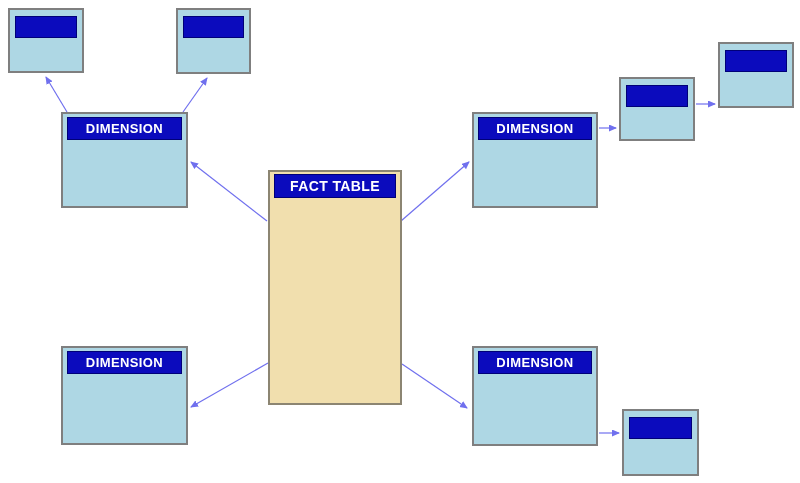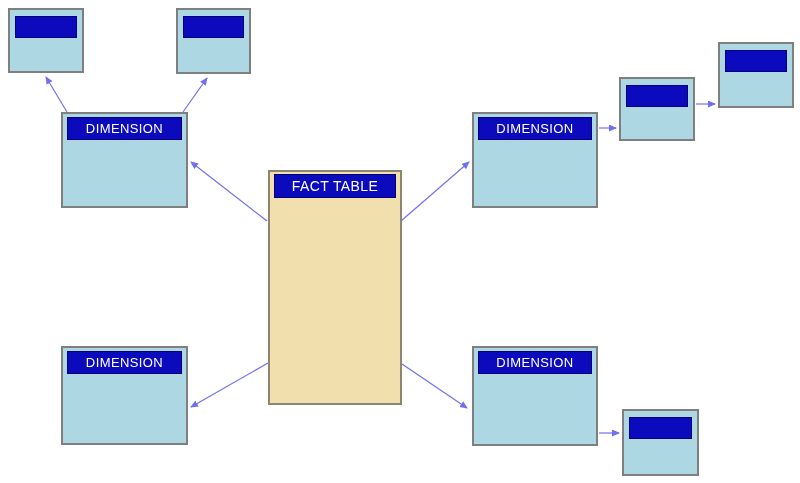--- a/index.html
+++ b/index.html
@@ -57,21 +57,21 @@
     height: 20px;
   }
   .node.fact .bar {
     top: 2px;
     left: 4px;
     right: 4px;
     height: 22px;
   }
   .label {
     color: var(--header-text, #ffffff);
-    font-weight: normal;
+    font-weight: bold;
     font-size: 13px;
     letter-spacing: 0.4px;
     white-space: nowrap;
     line-height: 1;
   }
   .node.fact .label {
     font-size: 14px;
   }
 </style>
 </head>

